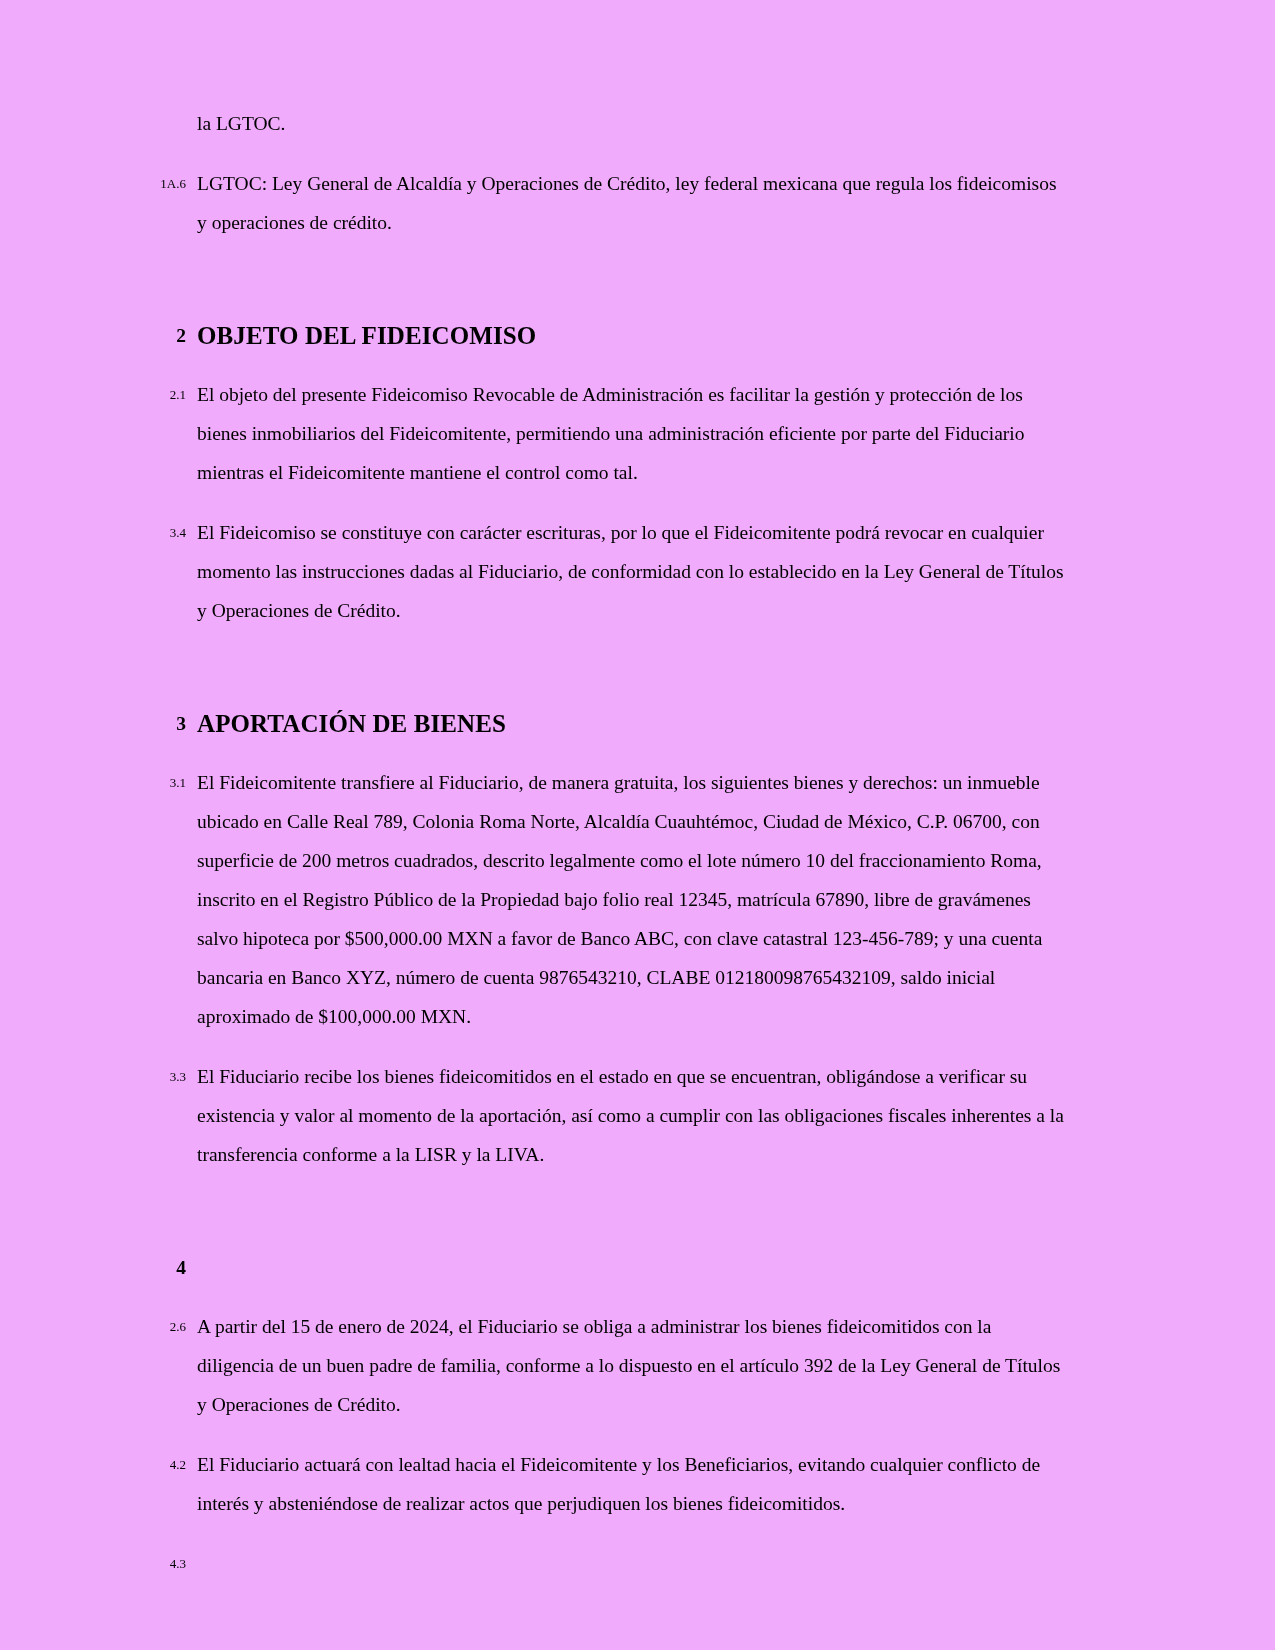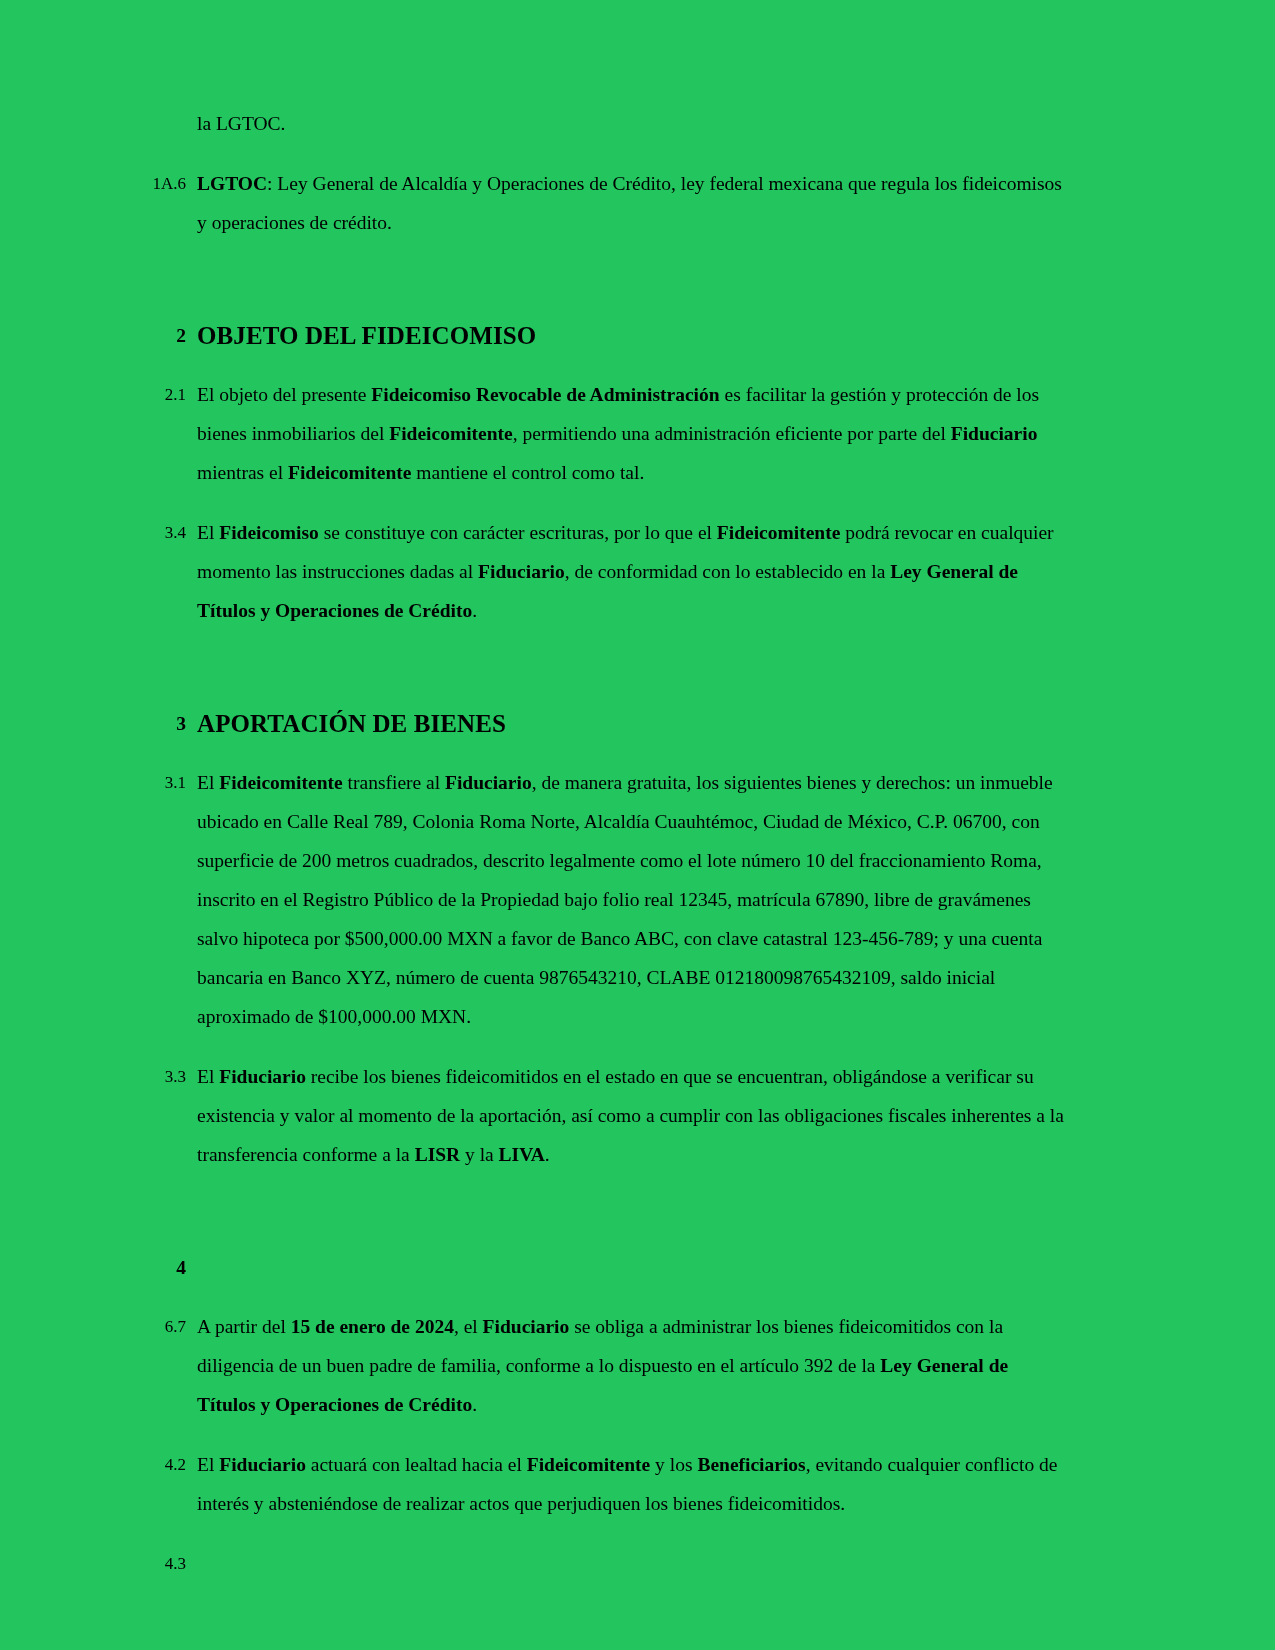--- a/index.html
+++ b/index.html
@@ -10,40 +10,40 @@
   }
   body {
     font-family: "Liberation Serif", "DejaVu Serif", serif;
     color: #000000;
   }
   .page {
     position: relative;
     width: 1275px;
     height: 1650px;
     margin: 0 auto;
-    background: #22c55e;
+    background: #f0abfc;
     box-sizing: border-box;
     padding: 104px 150px 60px 138px;
     overflow: hidden;
   }
   .doc-body {
     width: 930px;
   }
 
   
   .clause {
     display: flex;
     align-items: flex-start;
     margin: 0 0 21px 0;
   }
   .clause-num {
     flex: 0 0 48px;
     width: 48px;
     text-align: right;
-    font-size: 17px;
+    font-size: 13px;
     line-height: 39px;
     padding-right: 11px;
     box-sizing: content-box;
     white-space: nowrap;
   }
   .clause-text {
     flex: 1 1 auto;
     font-size: 19.5px;
     line-height: 39px;
     text-align: left;
@@ -77,21 +77,21 @@
   .heading .heading-text {
     font-weight: bold;
     font-size: 25px;
     line-height: 34px;
     letter-spacing: 0.1px;
   }
 
   .gap-before-heading { height: 56px; }
   .gap-after-heading  { height: 22px; }
 
-  b, strong { font-weight: bold; text-align: center; }
+  b, strong { font-weight: normal; text-align: center; }
 </style>
 </head>
 <body>
 
 <div class="page">
   <div class="doc-body" id="doc-body">
       <div class="clause cont">
         <div class="clause-num"></div>
         <div class="clause-text"><span>la LGTOC.</span></div>
       </div>
@@ -126,21 +126,21 @@
       <div class="clause">
         <div class="clause-num">3.3</div>
         <div class="clause-text"><span>El </span><b>Fiduciario</b><span> recibe los bienes fideicomitidos en el estado en que se encuentran, obligándose a verificar su existencia y valor al momento de la aportación, así como a cumplir con las obligaciones fiscales inherentes a la transferencia conforme a la </span><b>LISR</b><span> y la </span><b>LIVA</b><span>.</span></div>
       </div>
       <div class="gap-before-heading"></div>
       <div class="heading">
         <div class="clause-num">4</div>
       </div>
       <div class="gap-after-heading"></div>
       <div class="clause">
-        <div class="clause-num">6.7</div>
+        <div class="clause-num">2.6</div>
         <div class="clause-text"><span>A partir del </span><b>15 de enero de 2024</b><span>, el </span><b>Fiduciario</b><span> se obliga a administrar los bienes fideicomitidos con la diligencia de un buen padre de familia, conforme a lo dispuesto en el artículo 392 de la </span><b>Ley General de Títulos y Operaciones de Crédito</b><span>.</span></div>
       </div>
       <div class="clause">
         <div class="clause-num">4.2</div>
         <div class="clause-text"><span>El </span><b>Fiduciario</b><span> actuará con lealtad hacia el </span><b>Fideicomitente</b><span> y los </span><b>Beneficiarios</b><span>, evitando cualquier conflicto de interés y absteniéndose de realizar actos que perjudiquen los bienes fideicomitidos.</span></div>
       </div>
       <div class="clause">
         <div class="clause-num">4.3</div>
         <div class="clause-text"></div>
       </div>

